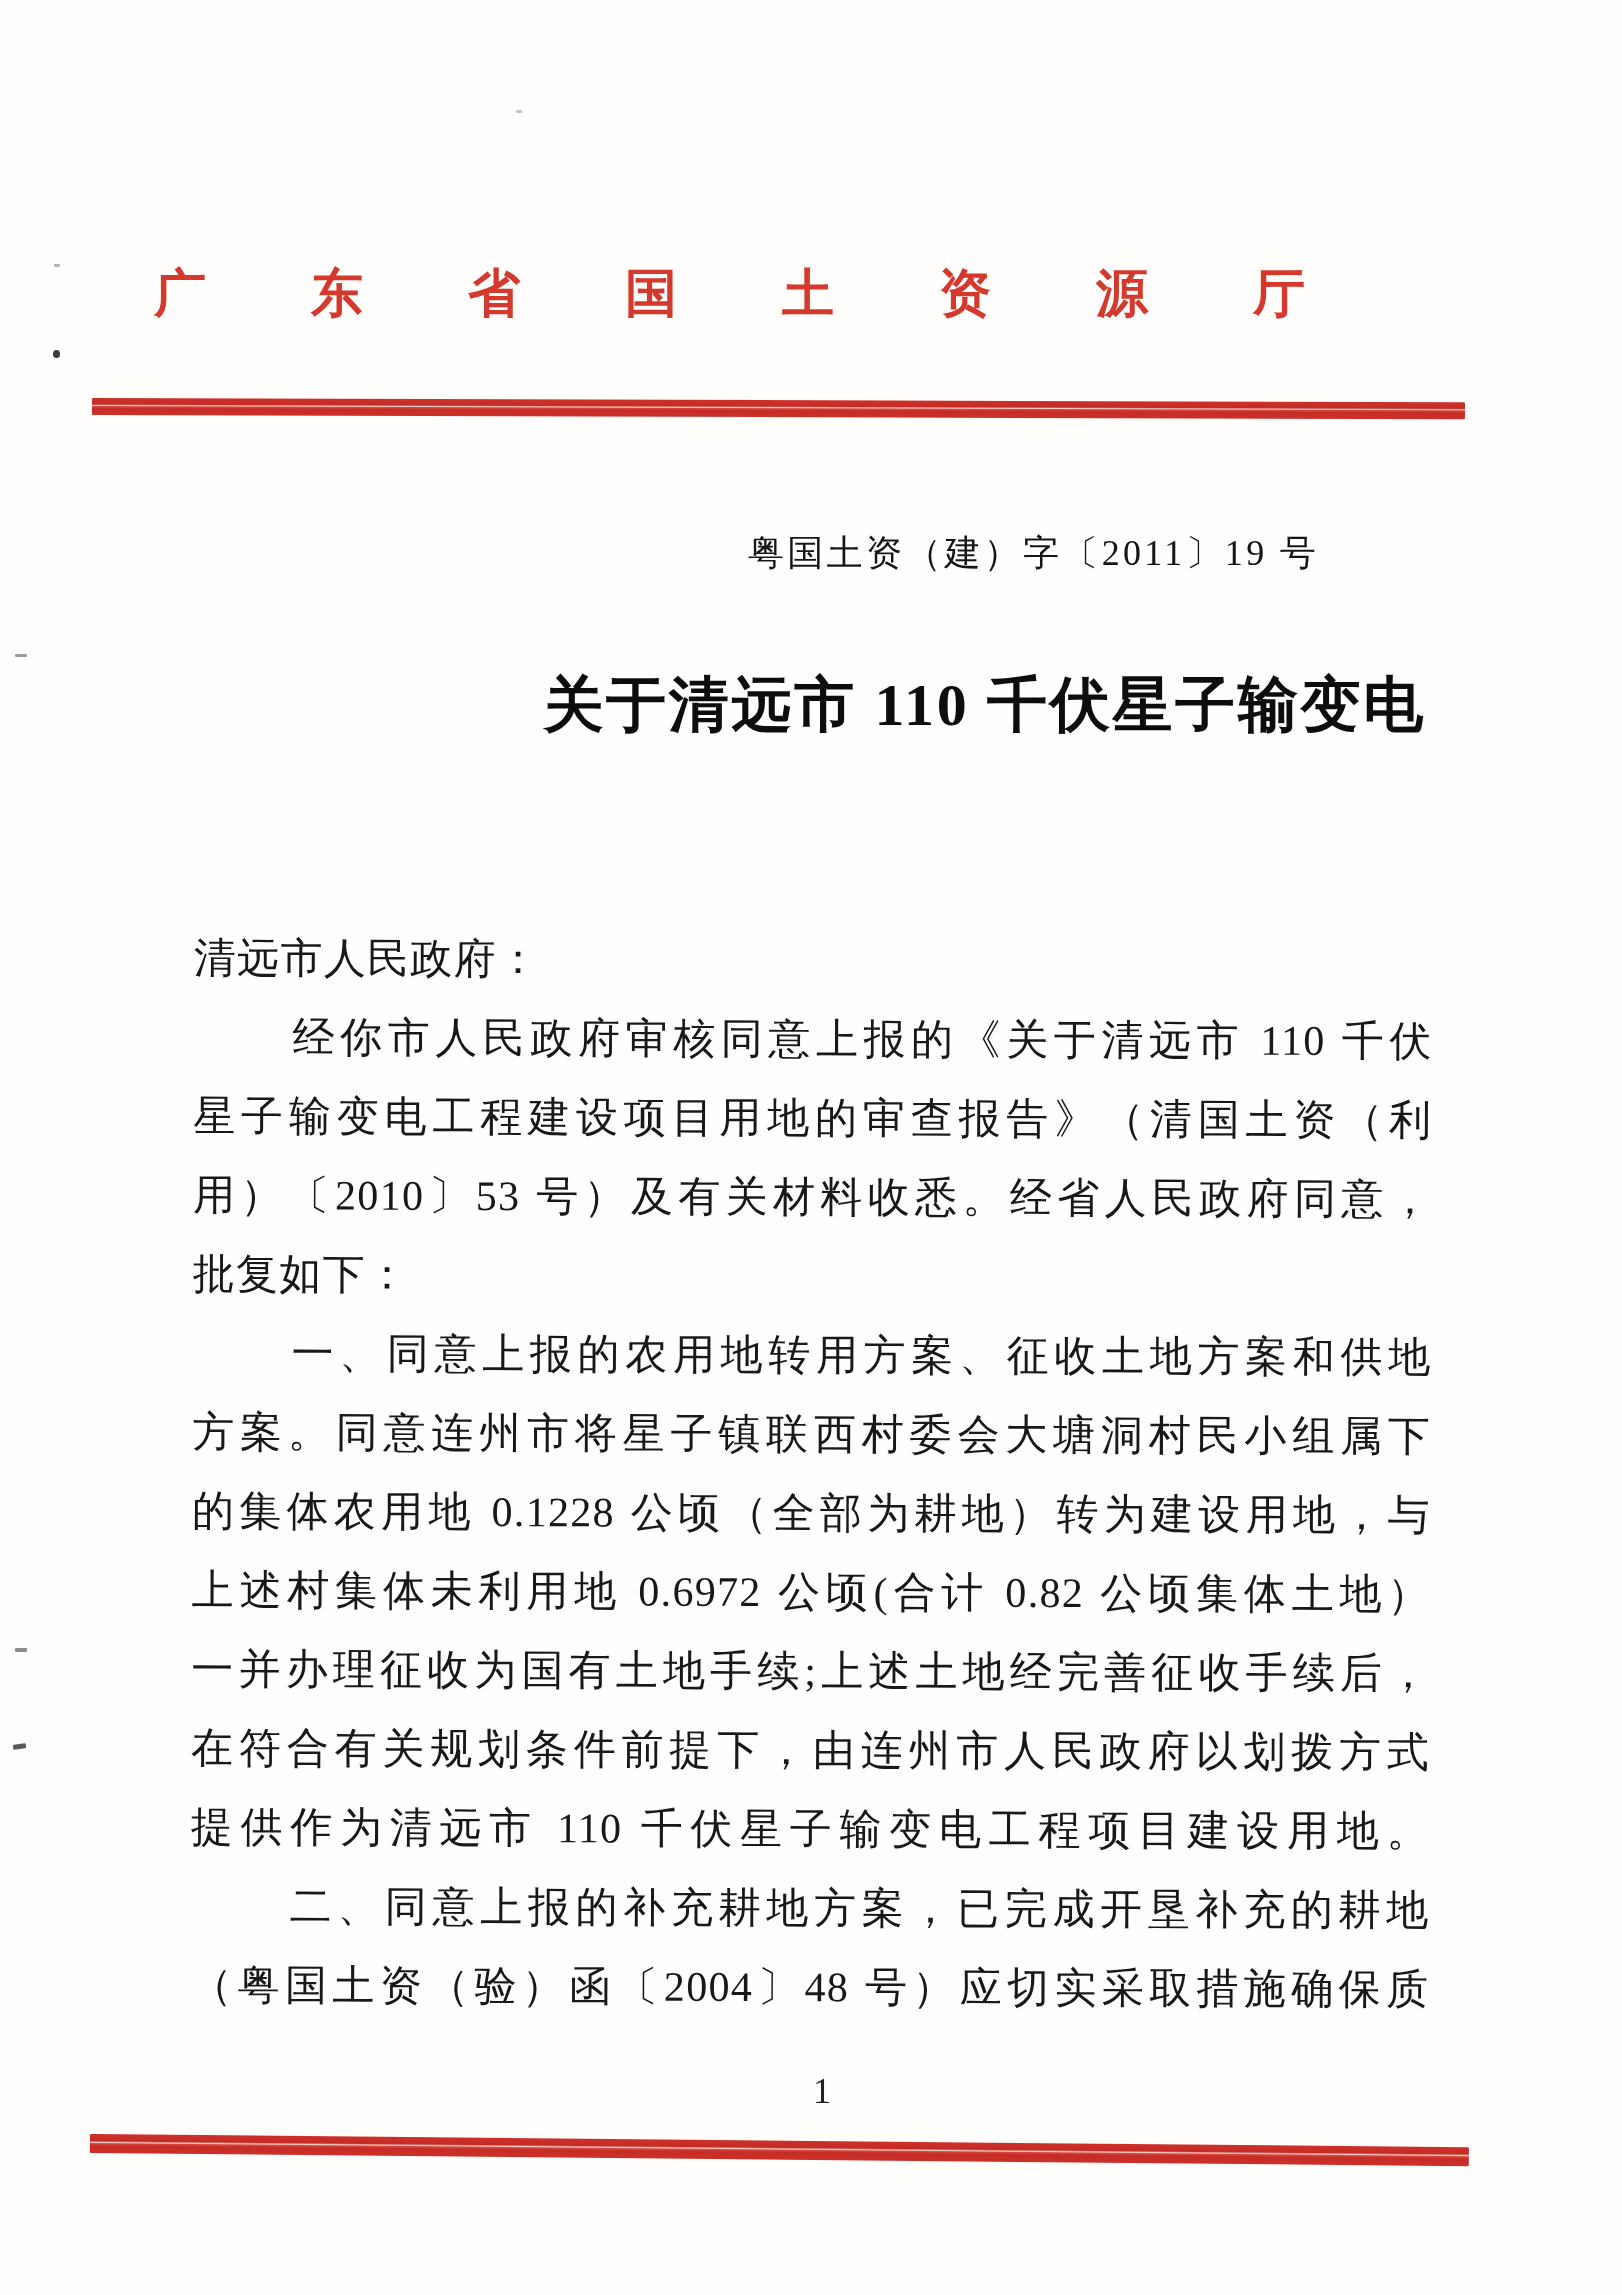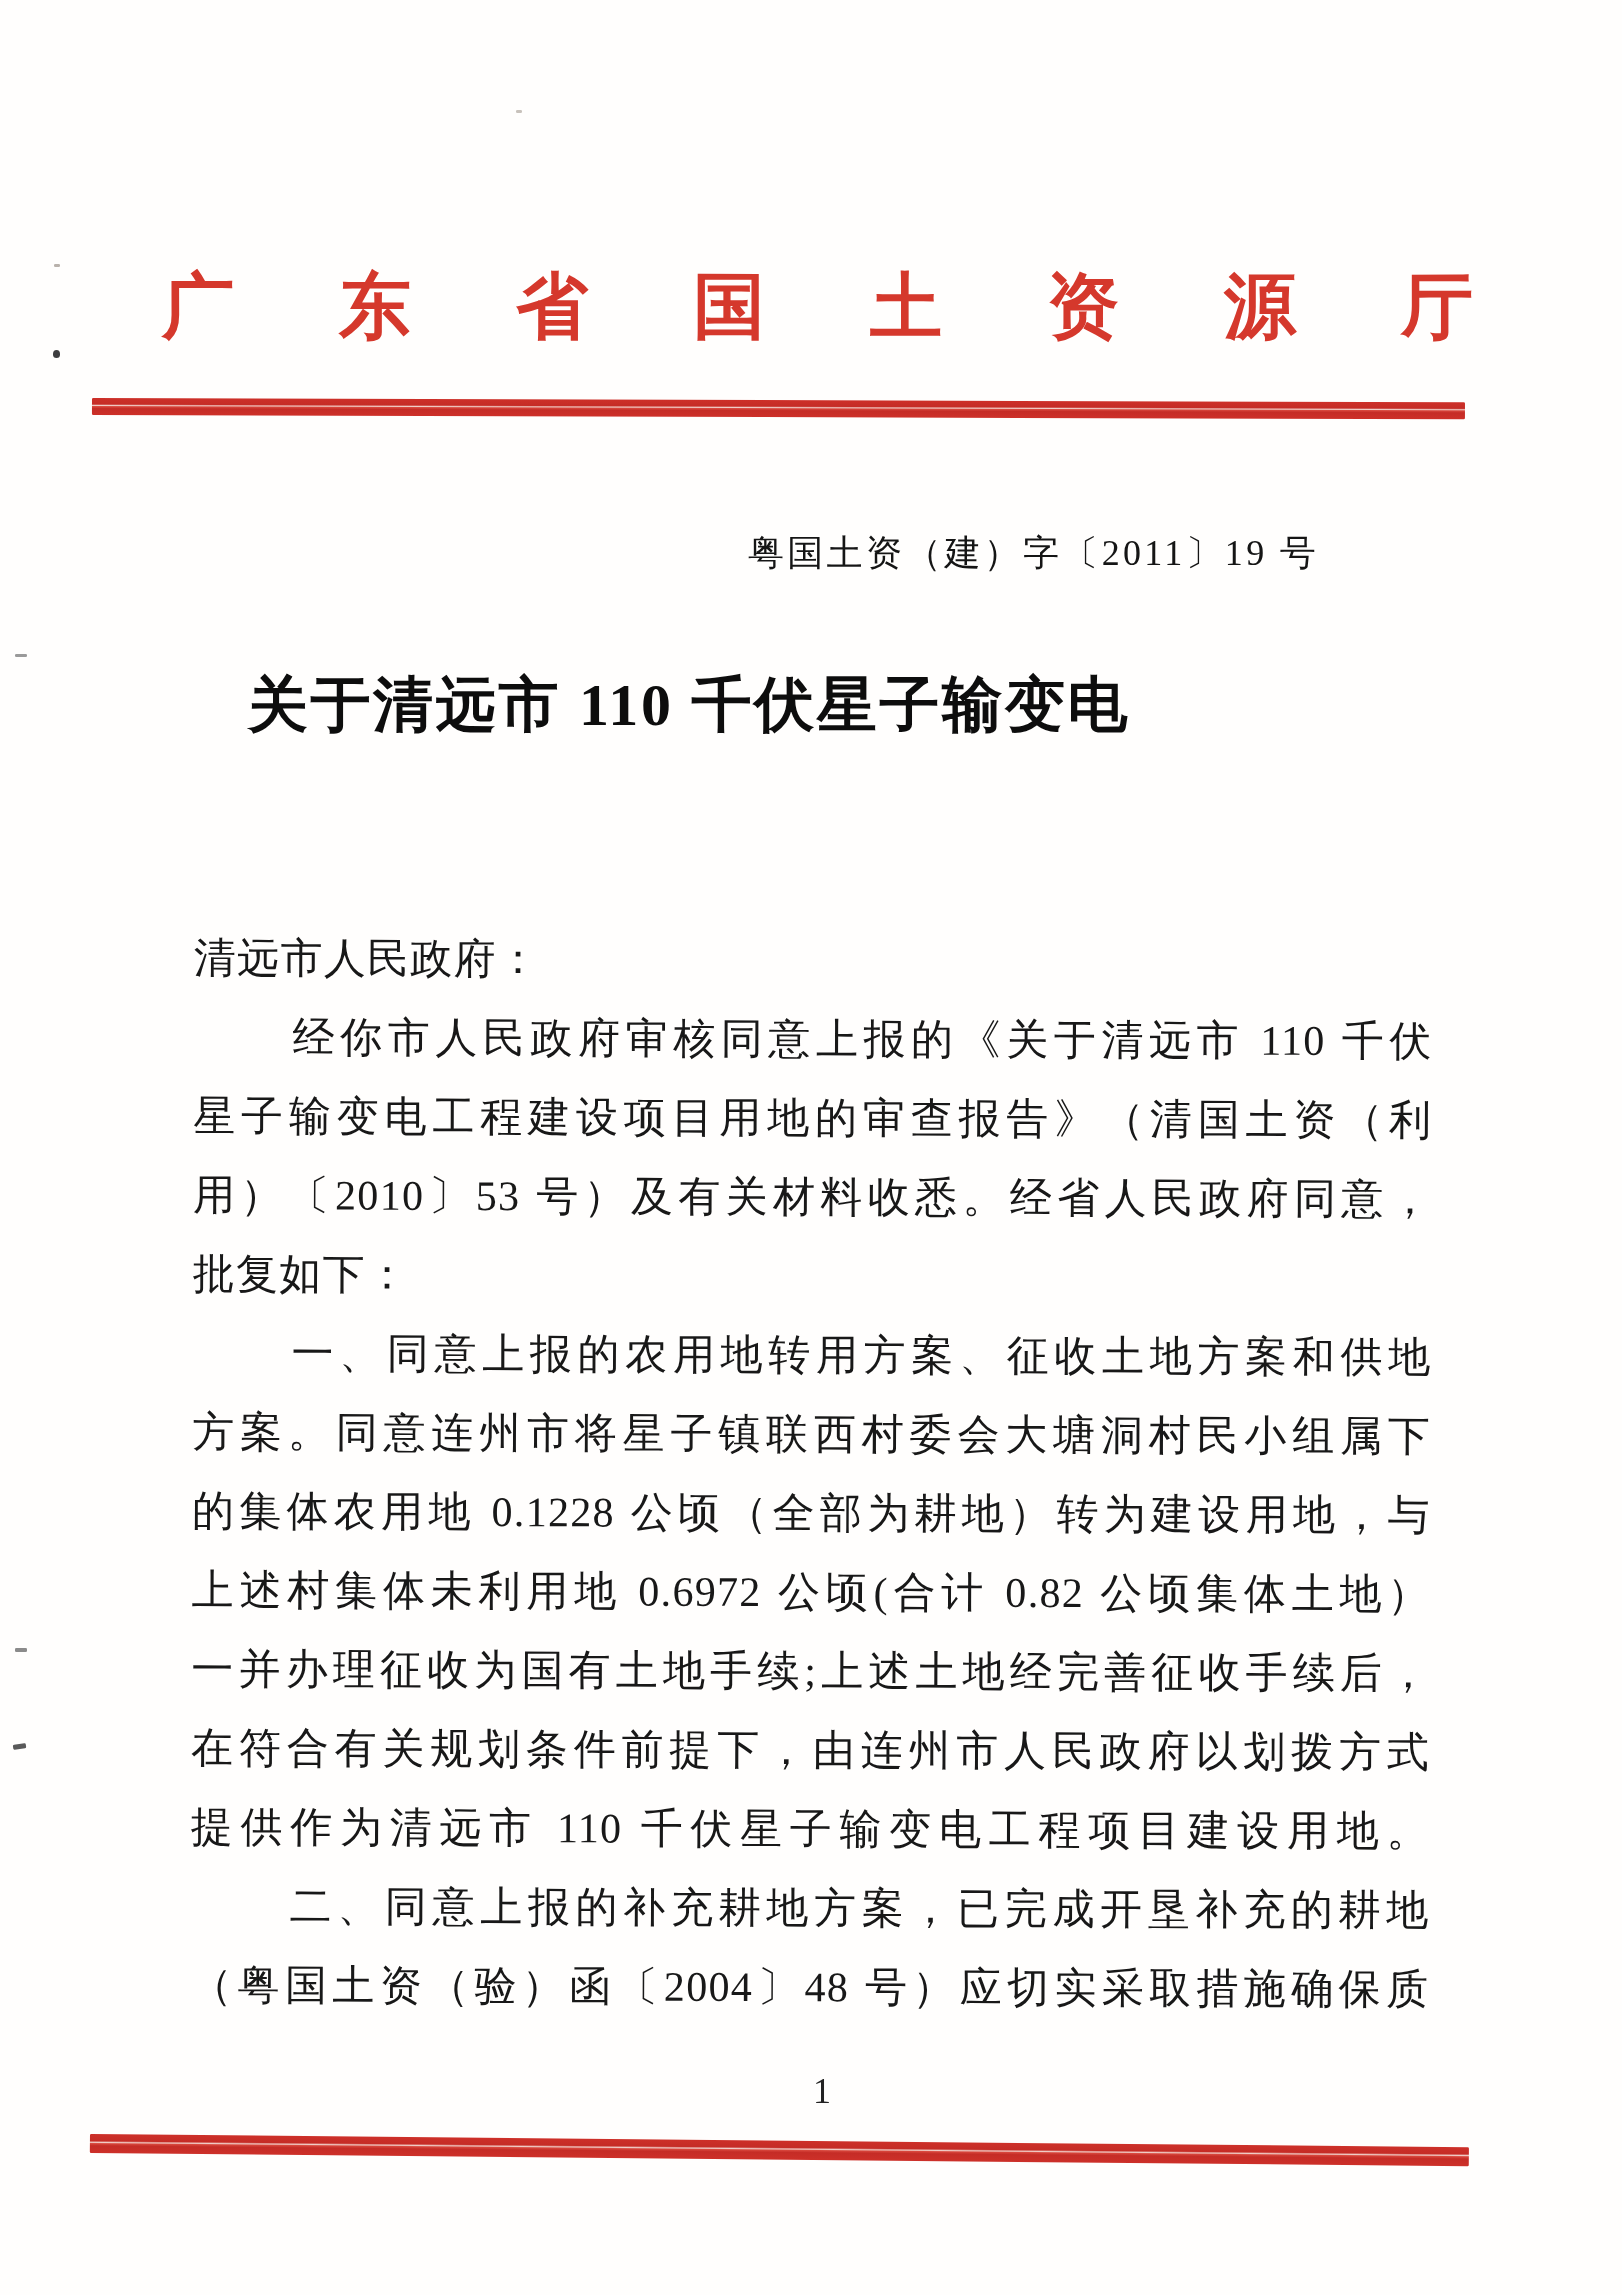--- a/index.html
+++ b/index.html
@@ -7,22 +7,22 @@
     position:relative;
     width:1622px;height:2295px;
     margin:0 auto;
     background:#fffefd;
     overflow:hidden;
     font-family:"Liberation Serif","DejaVu Serif",serif;
     color:var(--text-color,#1c1c1c);
   }
   
   .agency-header{
-    position:absolute;left:162px;top:259px;
-    font-size:72px;font-weight:bold;
+    position:absolute;left:154px;top:259px;
+    font-size:52px;font-weight:bold;
     letter-spacing:105px;white-space:nowrap;
     color:var(--header-red,#d5382c);
   }
   
   .rule{
     position:absolute;
     background:linear-gradient(180deg,#cd3029 0%,#c52c26 36%,#f0cfc9 44%,#d8473d 50%,#c52c26 62%,#cd3029 100%);
     transform-origin:left top;
     border-radius:1.3px;
   }
@@ -31,21 +31,21 @@
   
   .doc-number{
     position:absolute;left:748px;top:527px;
     height:53px;line-height:53px;
     font-size:36px;letter-spacing:3.3px;white-space:nowrap;
     color:#151515;
   }
   
   .title{
     position:absolute;left:0;top:665px;width:1378px;
-    text-align:center;font-weight:bold;color:#0d0d0d;
+    text-align:right;font-weight:bold;color:#0d0d0d;padding-left:48px;
   }
   .title-line{height:81px;line-height:81px;font-size:60px;}
   .title-line.l1{letter-spacing:2.7px;}
   .title-line.l2{letter-spacing:9.3px;}
   
   .body-text{
     position:absolute;left:194px;top:919px;width:1239px;
     font-size:42px;color:#181818;
     transform:rotate(0.2deg);transform-origin:0 0;
   }

